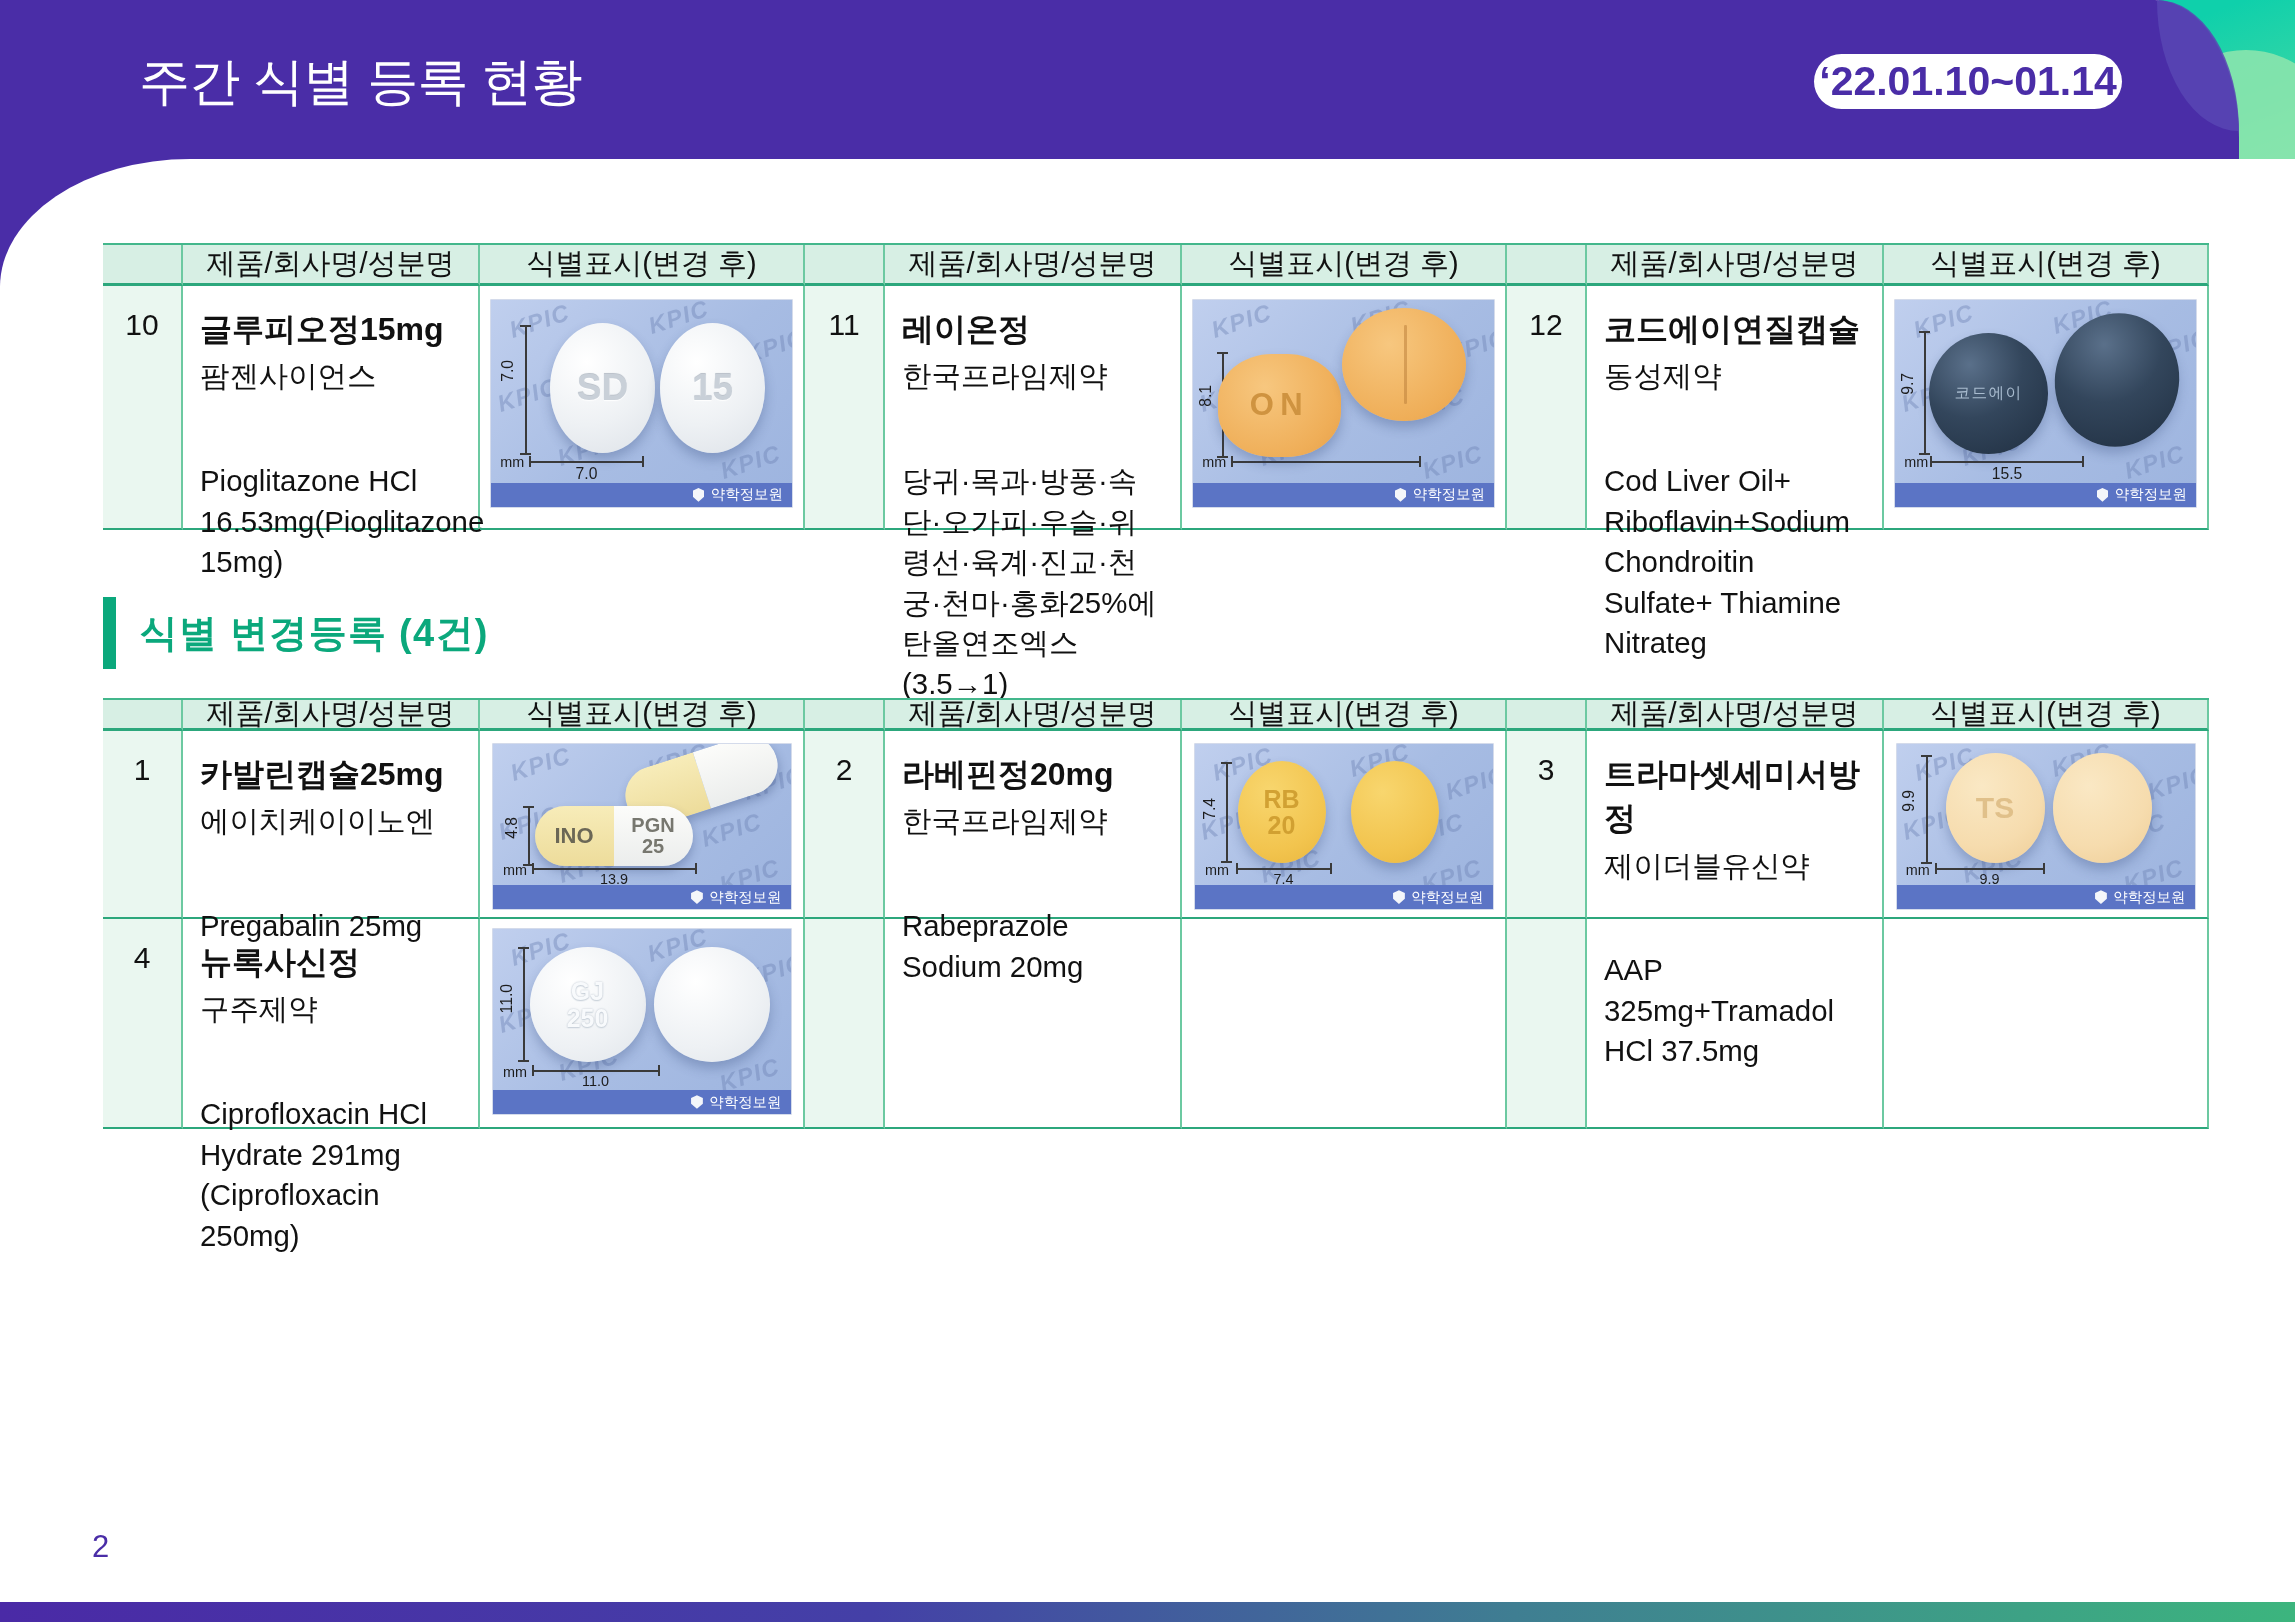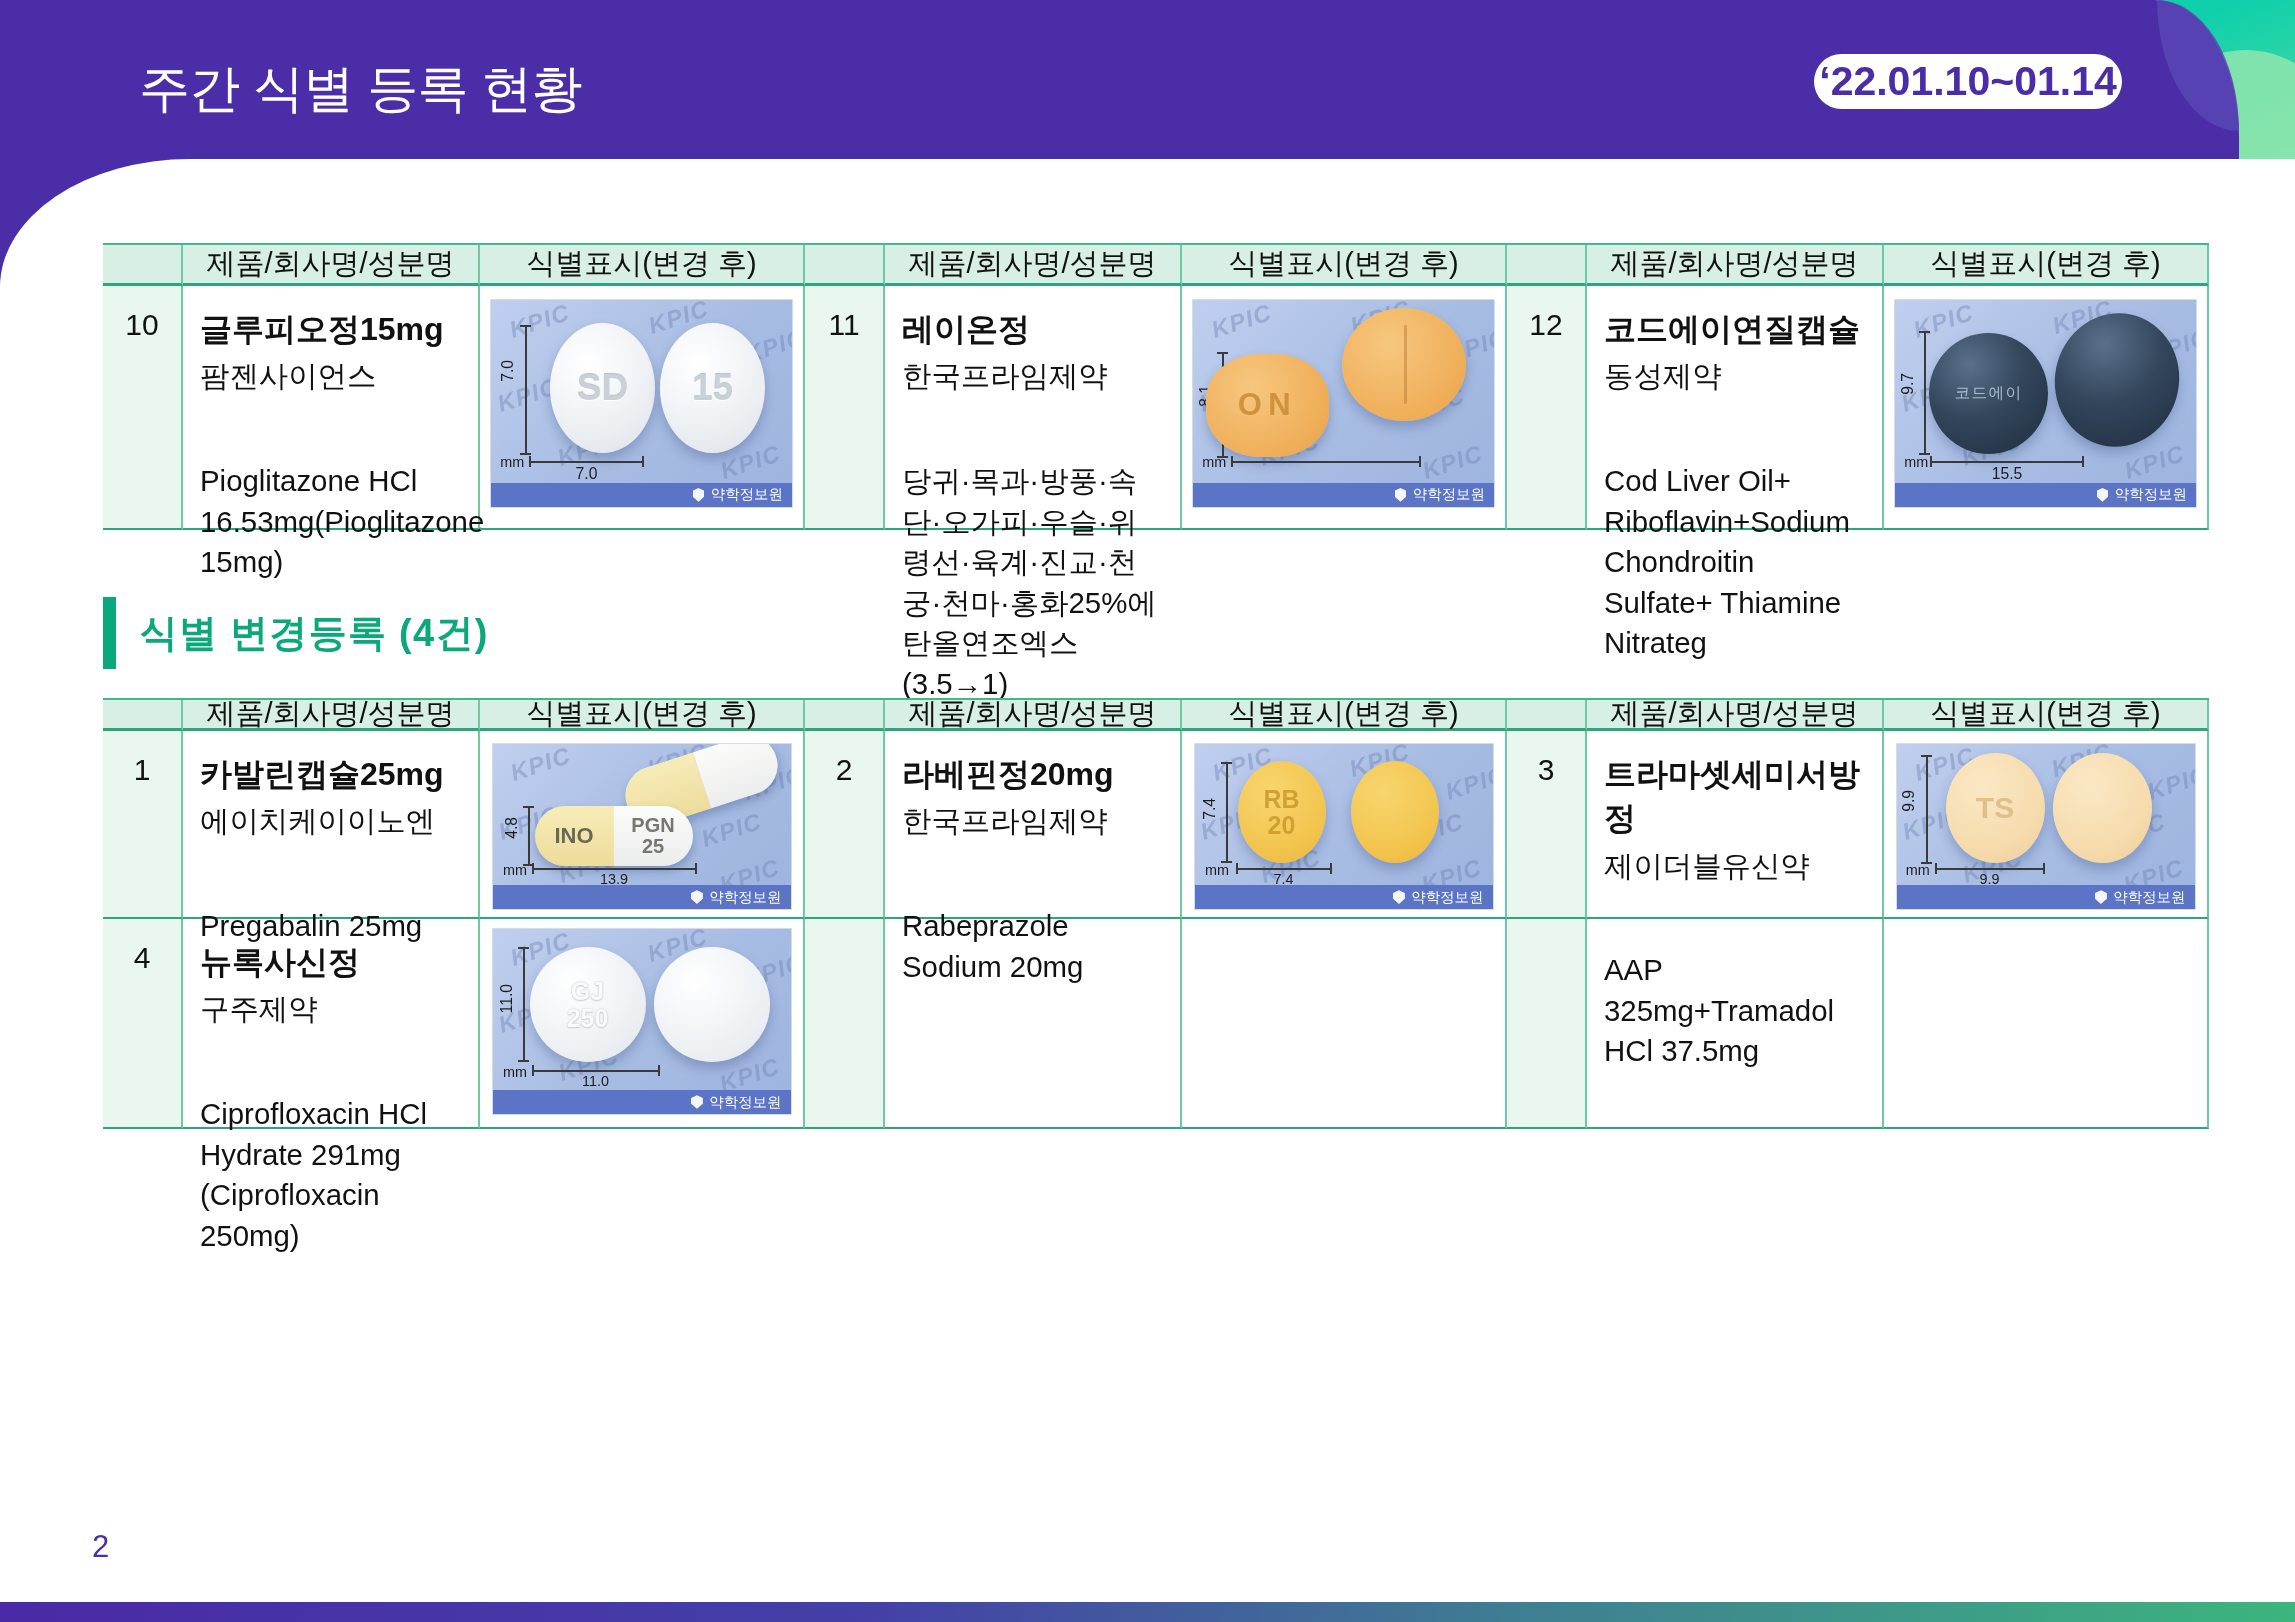--- a/index.html
+++ b/index.html
@@ -5,21 +5,21 @@
 *{margin:0;padding:0;box-sizing:border-box}
 body{font-family:"Liberation Sans",sans-serif;background:#fff}
 #page{position:relative;width:2295px;height:1623px;background:#fff;overflow:hidden}
 
 .purple-ext{position:absolute;left:0;top:0;width:281px;height:366px;background:#4a2da7}
 .teal{position:absolute;left:2159px;top:0;width:136px;height:161px;background:linear-gradient(160deg,#0fd0ab 15%,#35d6a6 65%,#6fdfa8);overflow:hidden}
 .teal .blob{position:absolute;right:-46px;bottom:-79px;width:190px;height:190px;border-radius:50%;background:#8ae4ad;opacity:.9}
 .hdr{position:absolute;left:0;top:0;width:2239px;height:161px;background:#4a2da7;border-top-right-radius:84px 137px}
 .petal{position:absolute;left:2157px;top:0;width:82px;height:131px;background:rgba(88,70,180,.85);border-radius:0 100% 0 100%}
 .card{position:absolute;left:0;top:159px;width:2295px;height:1464px;background:#fff;border-top-left-radius:190px 128px}
-.title{position:absolute;left:139px;top:55px;font-size:51px;font-weight:500;color:#fff;letter-spacing:-0.7px}
+.title{position:absolute;left:139px;top:48px;font-size:51px;font-weight:500;color:#fff;letter-spacing:-0.7px}
 .badge{position:absolute;left:1814px;top:54px;width:308px;height:55px;background:#fff;border-radius:27.5px;display:flex;align-items:center;justify-content:center;font-size:41px;font-weight:700;color:#4a2da7}
 
 .tbl{position:absolute;left:103px;display:grid;grid-template-columns:80px 297px 325px 80px 297px 325px 80px 297px 325px;border-top:2.6px solid #43b78c}
 #t1{top:243px;grid-template-rows:41px 244px}
 #t2{top:698px;grid-template-rows:31px 188px 210px}
 .tbl>div{border-right:2px solid #6cc9a1;border-bottom:2.6px solid #2ca77c;min-width:0;position:relative}
 .hd{background:#d7efe4;display:flex;align-items:center;justify-content:center;font-size:29px;color:#111;border-bottom-width:3.3px !important}
 .num{background:#eaf7f0;text-align:center;padding-top:22px;font-size:30px;color:#111}
 .info{padding:21px 17px;font-size:29.4px;line-height:1.38;color:#111}
 .info .nm{font-size:32px;font-weight:700}
@@ -150,21 +150,21 @@
             <span>KPIC</span>
             <span>KPIC</span>
             <span>KPIC</span>
             <span>KPIC</span>
             <span>KPIC</span>
             <span>KPIC</span>
             <span>KPIC</span>
           </div>
         <div class="vline" style="left:29px;top:52px;height:106px"></div>
         <div class="vlab" style="left:3.9px;top:85px">8.1</div>
-        <div class="pill orange" style="left:13px;top:54px;width:123px;height:103px;border-radius:44%">
+        <div class="pill orange" style="left:25px;top:54px;width:123px;height:103px;border-radius:44%">
             <span class="imp">ON</span>
           </div>
         <div class="pill orange" style="left:149px;top:7.9px;width:124px;height:113px">
             <i class="score"></i>
           </div>
         <div class="mm" style="left:9.2px;top:154px">mm</div>
         <div class="hline" style="left:38px;top:161px;width:190px"></div>
         <div class="hval" style="left:38px;top:182px;width:190px">16.4</div>
         <div class="strip">
             <span class="shield"></span>

